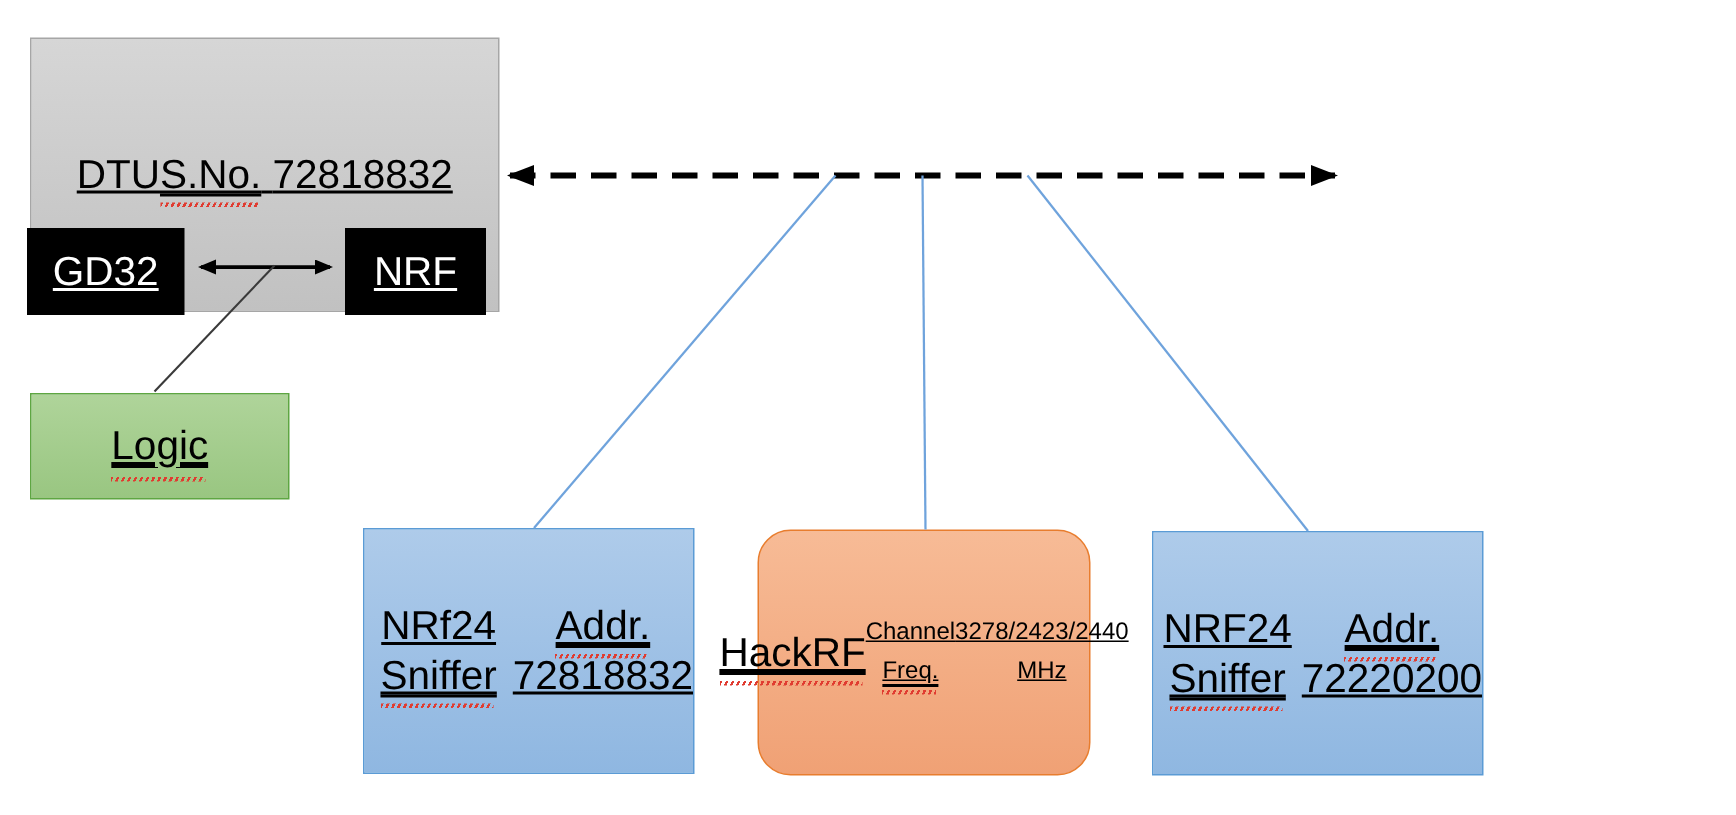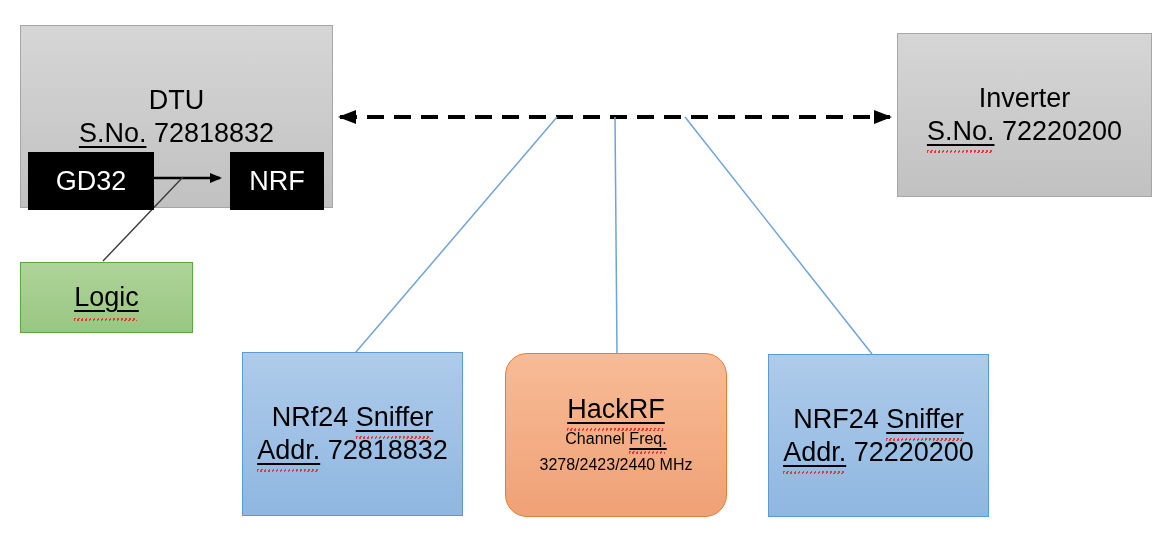--- a/index.html
+++ b/index.html
@@ -3,22 +3,23 @@
 <meta charset="utf-8">
 <style>
   html,body { margin:0; padding:0; background:#ffffff; }
   .canvas {
     position:relative; width:1157px; height:543px; background:#ffffff;
     font-family:"Liberation Sans", sans-serif; color:#000; overflow:hidden;
   }
   .overlay { position:absolute; left:0; top:0; z-index:2; pointer-events:none; }
   .box {
     position:absolute; z-index:1; box-sizing:border-box;
-    display:flex; flex-direction:column; align-items:center; justify-content:center;
+    display:flex; flex-direction:row; align-items:center; justify-content:center;
     text-align:center;
+    text-decoration:underline;
   }
   .gray   { background:linear-gradient(#D6D6D6,#C1C1C1); border:1px solid #A6A6A6; }
   .blackb { background:#000000; color:#ffffff; z-index:3; }
   .green  { background:linear-gradient(#AFD49A,#99C681); border:1.5px solid #5EA642; }
   .blue   { background:linear-gradient(#AECBEA,#8FB7E1); border:1.5px solid #5B9BD5; }
   .orange { background:linear-gradient(#F7BB96,#F0A175); border:1.5px solid #E87D2E; }
 
   .t-main { font-size:27px; line-height:33px; }
   .t-sub  { font-size:16px; line-height:26px; }
 
@@ -28,21 +29,21 @@
     text-decoration:underline;
     text-decoration-thickness:1.5px;
     text-underline-offset:4px;
   }
   .mis::after {
     content:""; position:absolute; left:0; right:2px; bottom:-7px; height:3px;
     background:repeating-linear-gradient(115deg, #E03C31 0 1.6px, rgba(0,0,0,0) 1.6px 3.6px);
   }
 
   .dtu      { left:20px;  top:25px;  width:313px; height:183px; }
-  .gd32     { left:28px;  top:152px; width:126px; height:58px;  }
+  .gd32     { left:18px;  top:152px; width:105px; height:58px;  }
   .nrfchip  { left:230px; top:152px; width:94px; height:58px;  }
   .logic    { left:20px;  top:262px; width:173px; height:71px;  }
   .inverter { left:897px; top:33px;  width:255px; height:164px; }
   .sniffL   { left:242px; top:352px; width:221px; height:164px; }
   .hackrf   { left:505px; top:353px; width:222px; height:164px;border-radius:22px; }
   .sniffR   { left:768px; top:354px; width:221px; height:163px; }
 </style>
 </head>
 <body>
 
@@ -82,27 +83,20 @@
   </div>
 
   <div class="box blackb nrfchip t-main">
     <span>NRF</span>
   </div>
 
   <div class="box green logic t-main">
     <span class="mis">Logic</span>
   </div>
 
-  <div class="box gray inverter t-main">
-    <div>Inverter</div>
-    <div>
-      <span class="mis">S.No.</span>
-      <span>72220200</span>
-    </div>
-  </div>
 
   <div class="box blue sniffL t-main">
     <div>
       <span>NRf24</span>
       <span class="mis">Sniffer</span>
     </div>
     <div>
       <span class="mis">Addr.</span>
       <span>72818832</span>
     </div>

